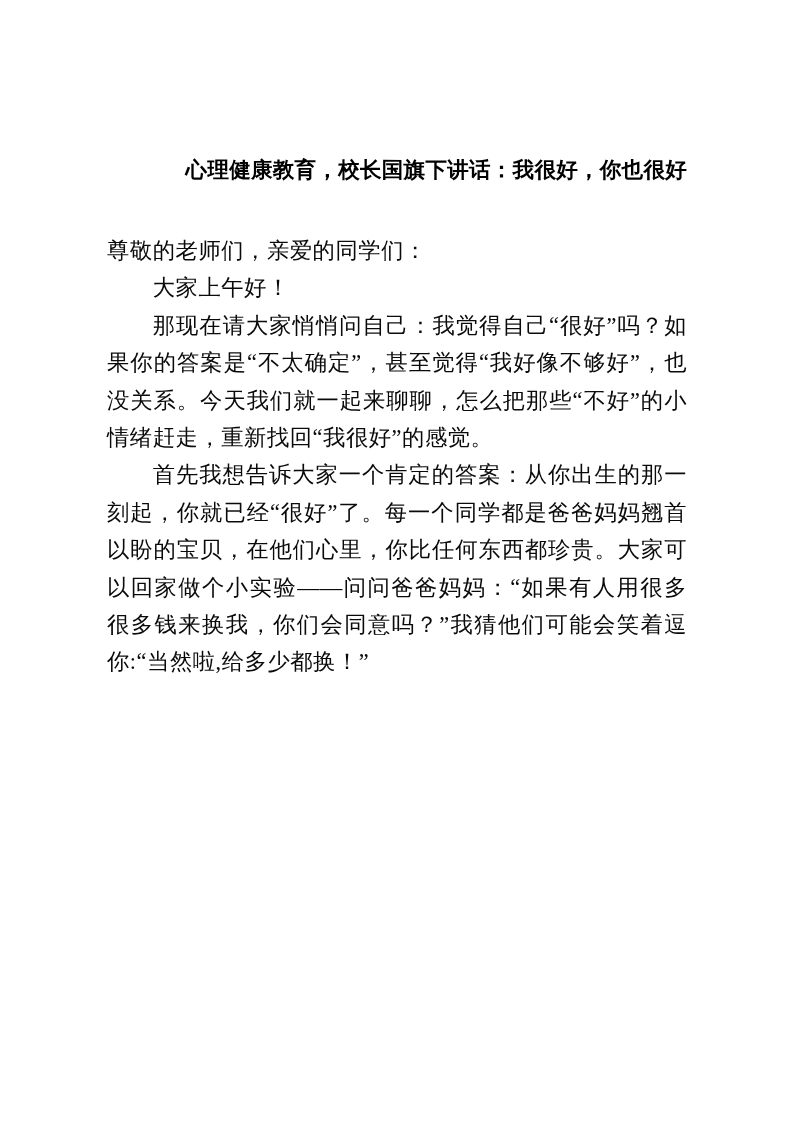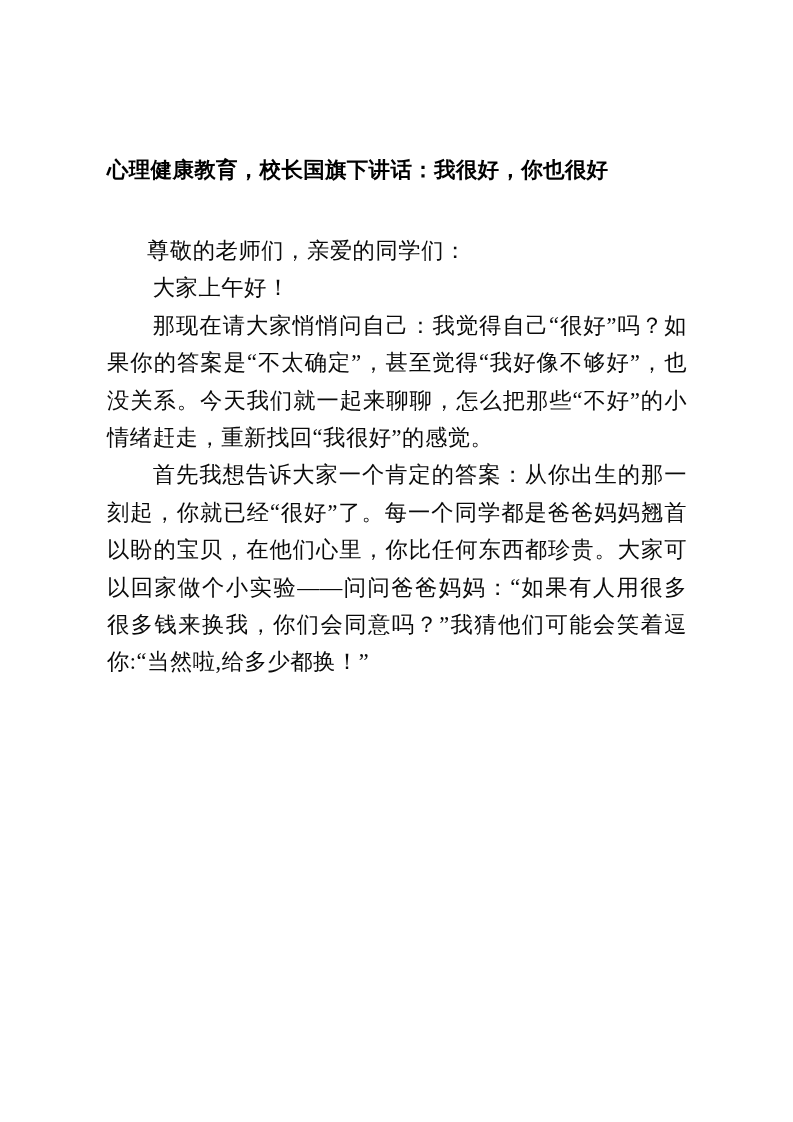--- a/index.html
+++ b/index.html
@@ -21,21 +21,21 @@
     left: 107px;
     top: 0;
     width: 580px;
   }
   .doc-title {
     font-family: "Liberation Serif", "DejaVu Serif", serif;
     font-weight: bold;
     font-size: 21.5px;
     line-height: 30px;
     color: #000000;
-    text-align: left;
+    text-align: right;
     letter-spacing: 0.3px;
     margin: 0;
     padding-top: 155px;
     white-space: nowrap;
   }
   .para-block {
     margin-top: 47px;
   }
   p.para {
     font-family: "Liberation Serif", "DejaVu Serif", serif;
@@ -48,21 +48,20 @@
     letter-spacing: 0.55px;
     word-break: break-all;
     -webkit-font-smoothing: antialiased;
   }
   p.indent {
     text-indent: 2.05em;
     font-family: Liberation Serif, serif;
   }
   p.noindent {
     text-indent: 0;
-    margin-left: 40px;
   }
 </style>
 </head>
 <body>
 
 <div class="page">
   <div class="doc-body">
 
     <h1 class="doc-title">心理健康教育，校长国旗下讲话：我很好，你也很好</h1>
 

